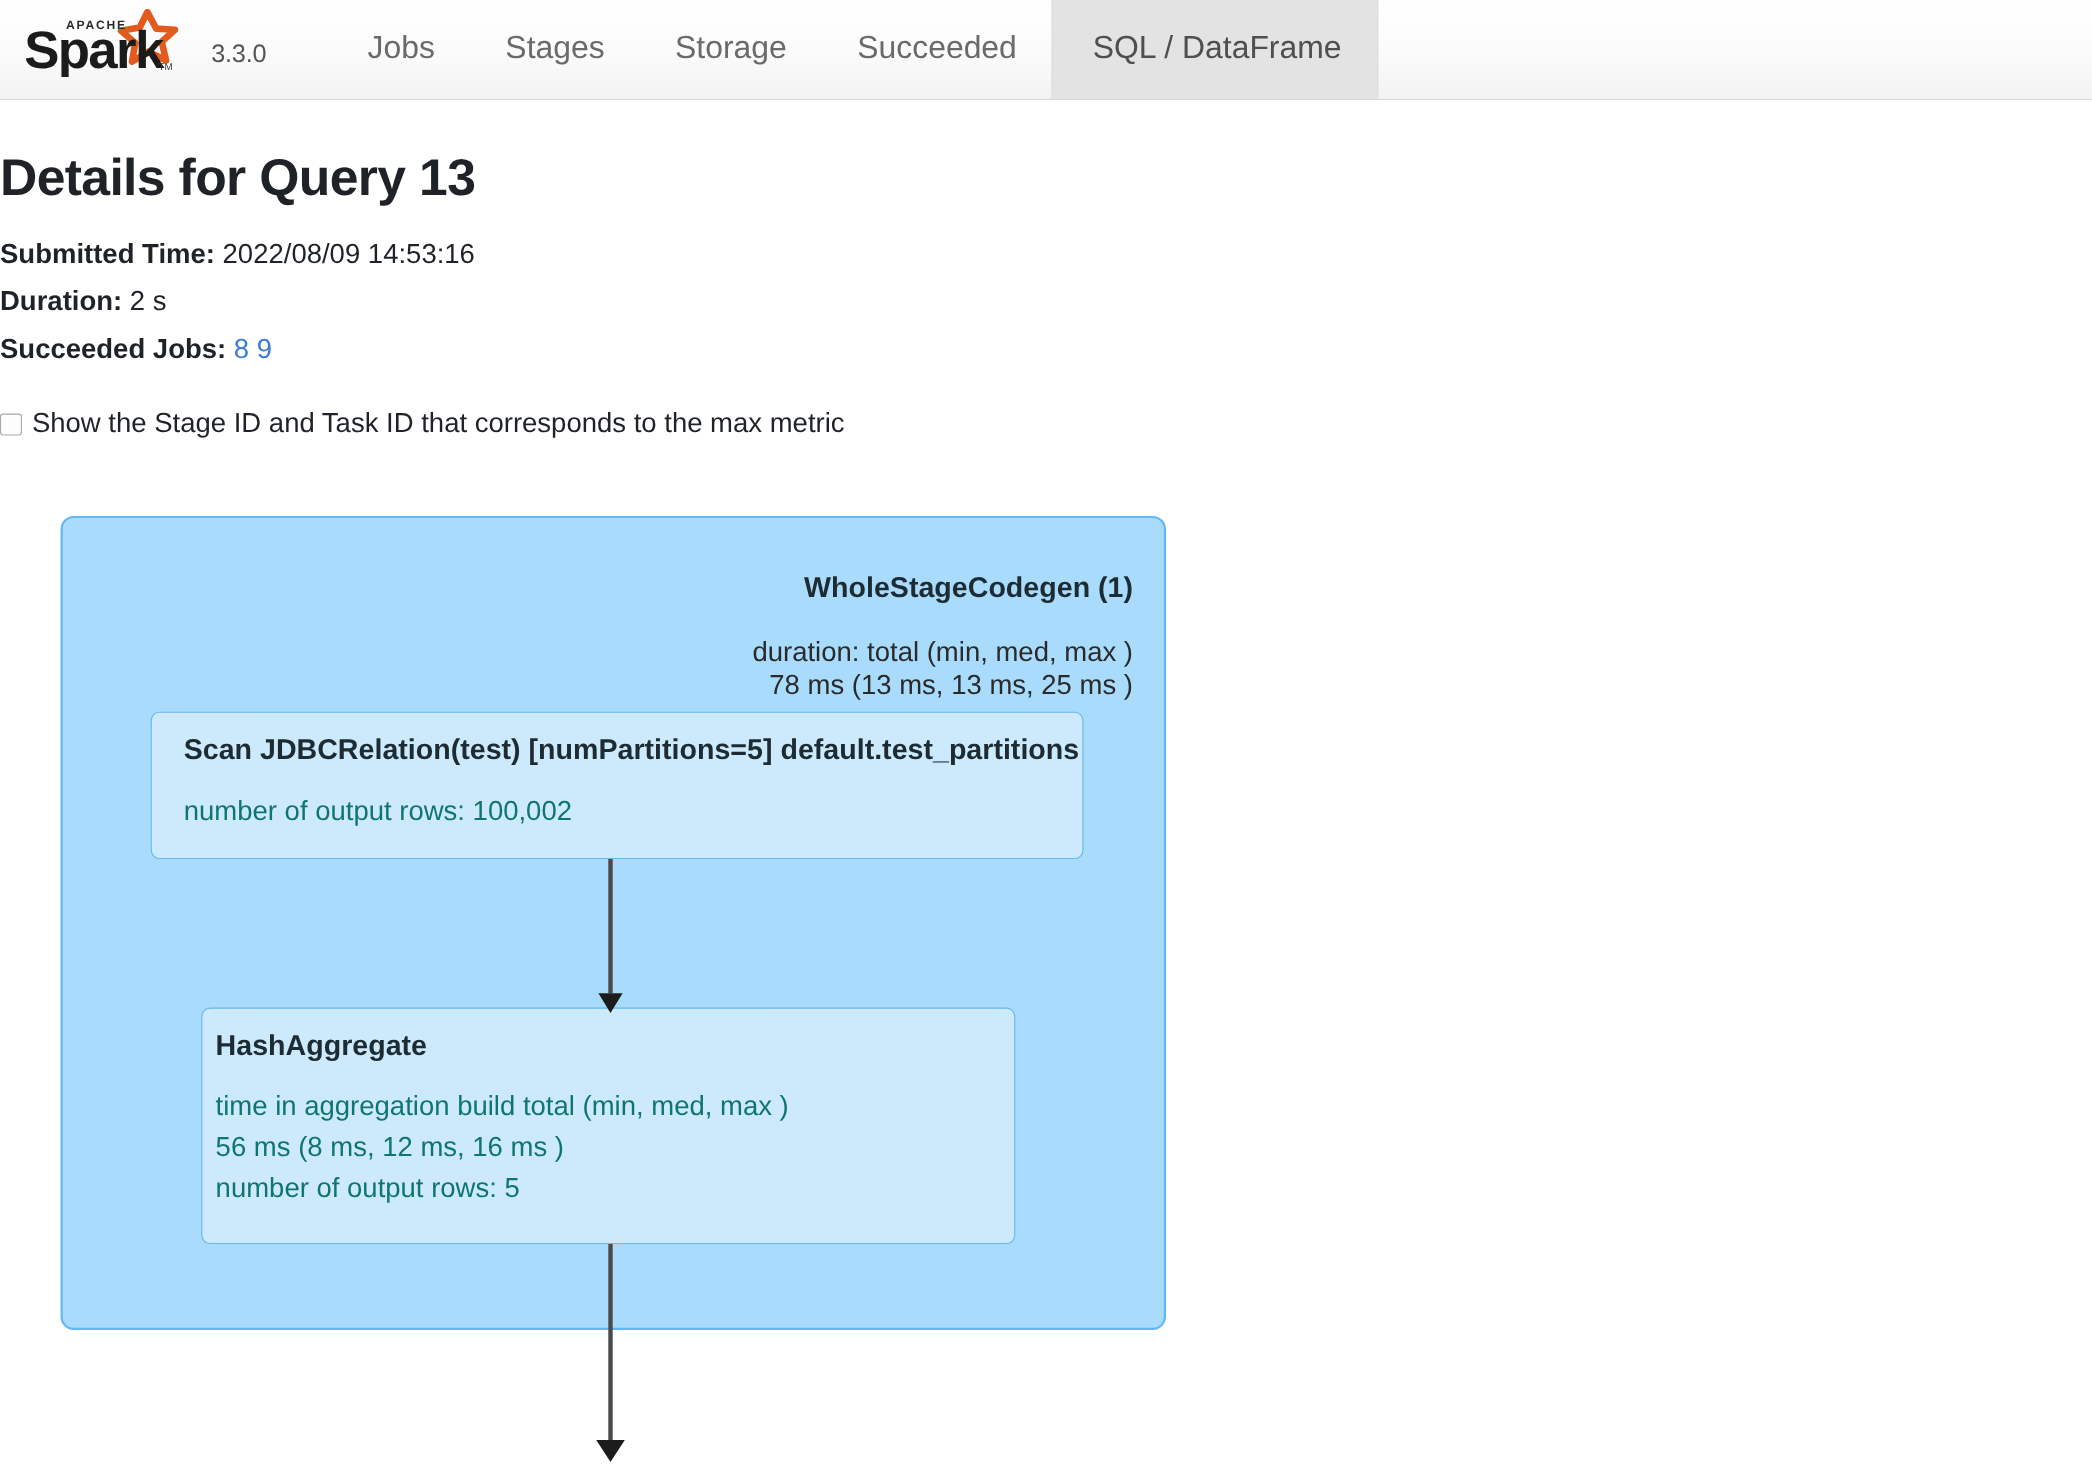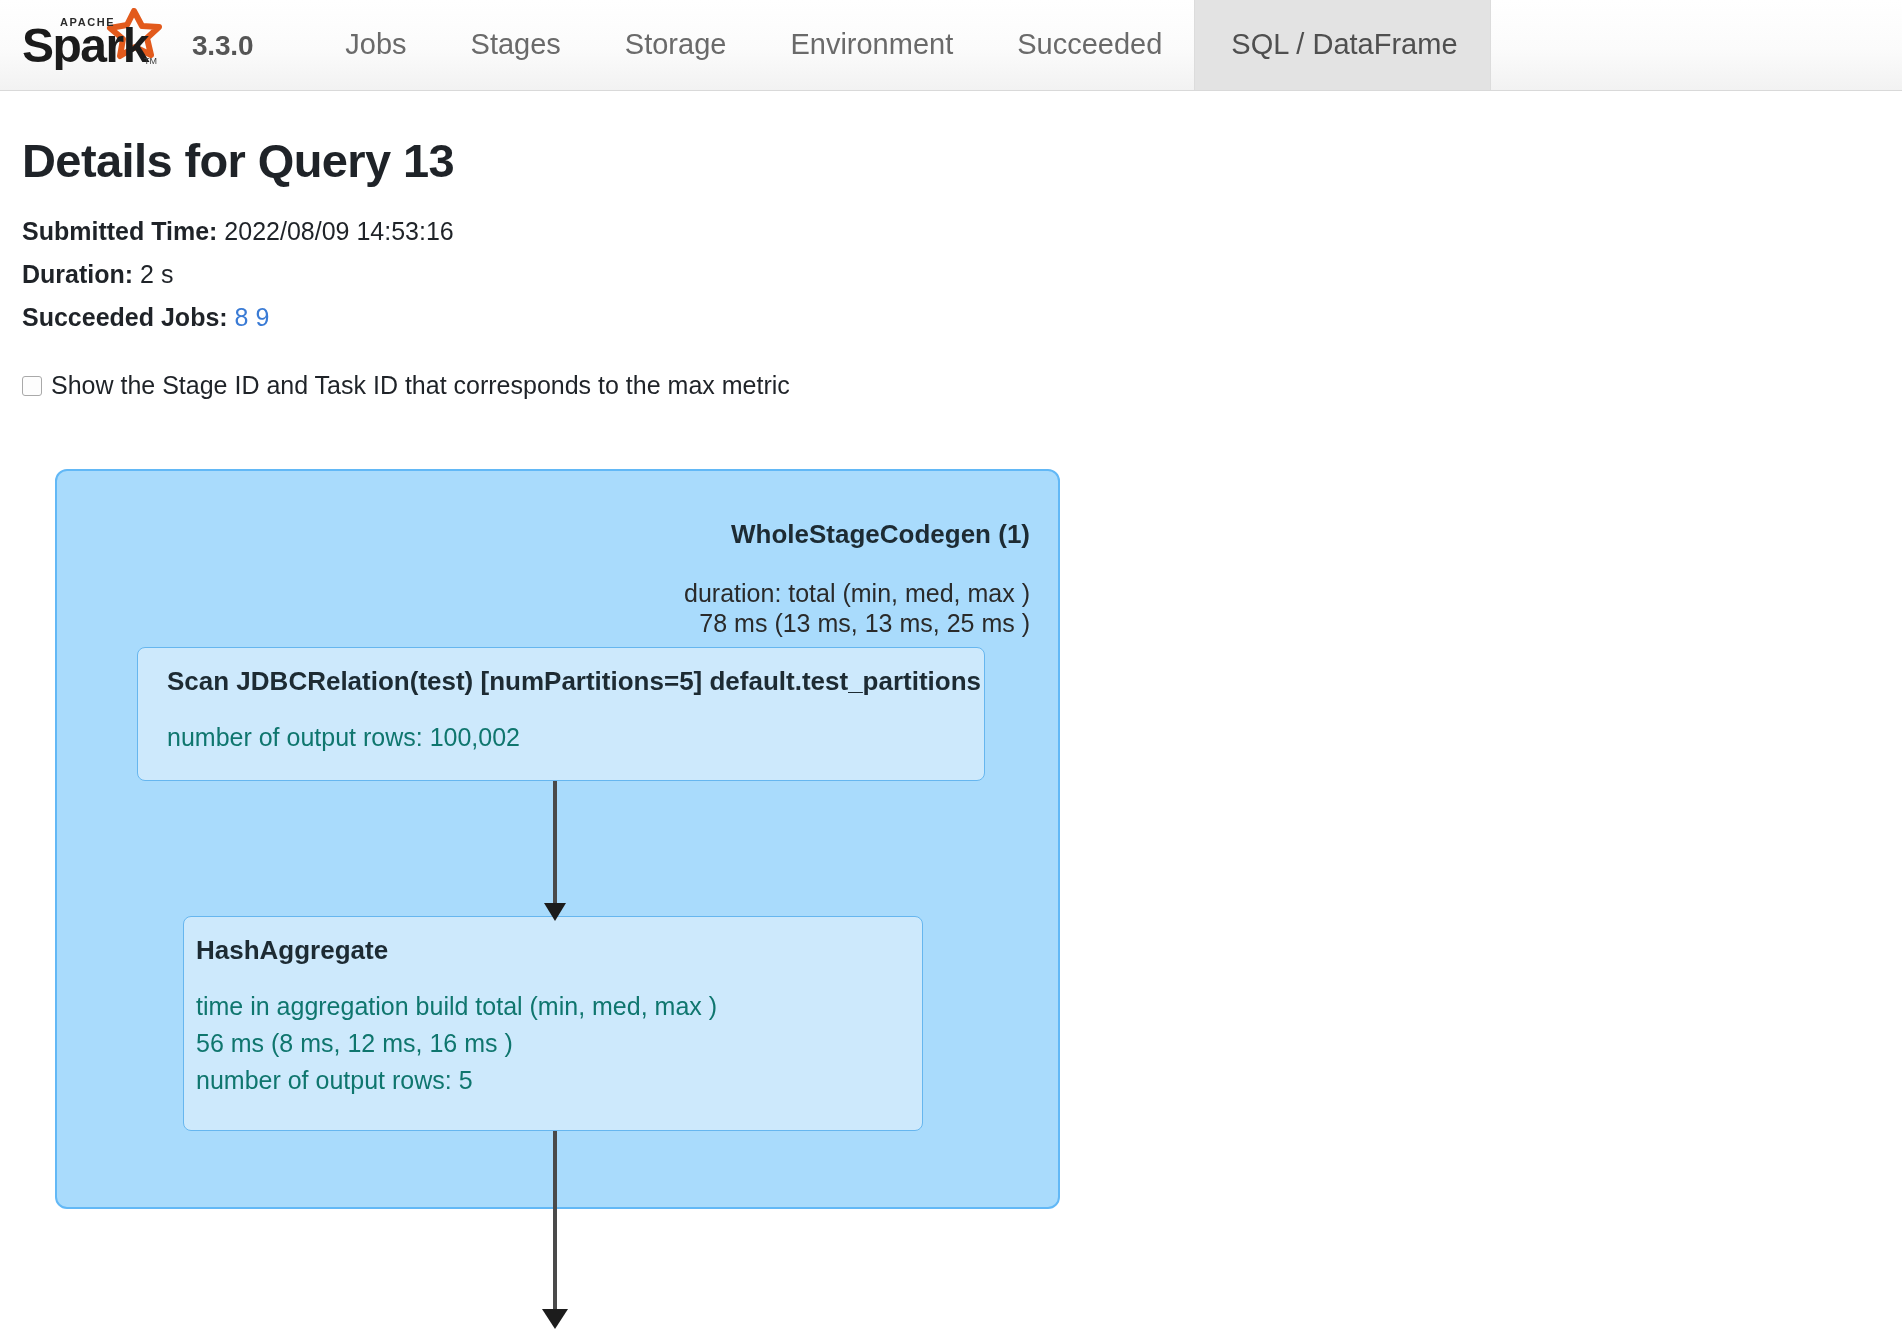--- a/index.html
+++ b/index.html
@@ -28,22 +28,22 @@
     padding-left: 22px;
     padding-bottom: 20px;
   }
   .spark-logo {
     position: relative;
     width: 160px;
     height: 62px;
   }
   .spark-logo svg { display: block; }
   .version {
-    font-size: 28px;
-    font-weight: bold;
+    font-size: 23px;
+    font-weight: normal;
     color: #555555;
     margin-left: 10px;
     margin-bottom: 8px;
     letter-spacing: -0.2px;
   }
   .nav-tabs {
     display: flex;
     align-items: flex-end;
     height: 91px;
     margin-left: 60px;
@@ -64,21 +64,20 @@
     border-left: 1px solid #dcdcdc;
     border-right: 1px solid #dcdcdc;
     padding-left: 36px;
   }
 
   
   .content {
     position: absolute;
     top: 91px; left: 0;
     width: 1902px;
-    padding-left: 22px;
   }
   .page-title {
     font-size: 47px;
     font-weight: bold;
     color: #1f2328;
     margin-top: 42px;
     margin-bottom: 22px;
     letter-spacing: -0.6px;
   }
   .meta-line {
@@ -213,21 +212,20 @@
         <text x="122" y="56" font-family="'Liberation Sans',sans-serif" font-size="9" fill="#3b3b3b">TM</text>
       </svg>
     </span>
     <span class="version">3.3.0</span>
   </div>
 
   <div class="nav-tabs">
     <a class="nav-tab">Jobs</a>
     <a class="nav-tab">Stages</a>
     <a class="nav-tab">Storage</a>
-    <a class="nav-tab">Environment</a>
     <a class="nav-tab">Succeeded</a>
     <a class="nav-tab active">SQL / DataFrame</a>
   </div>
 </div>
 
 <div class="content">
 
   <div class="page-title">Details for Query 13</div>
 
   <div class="meta-line">

